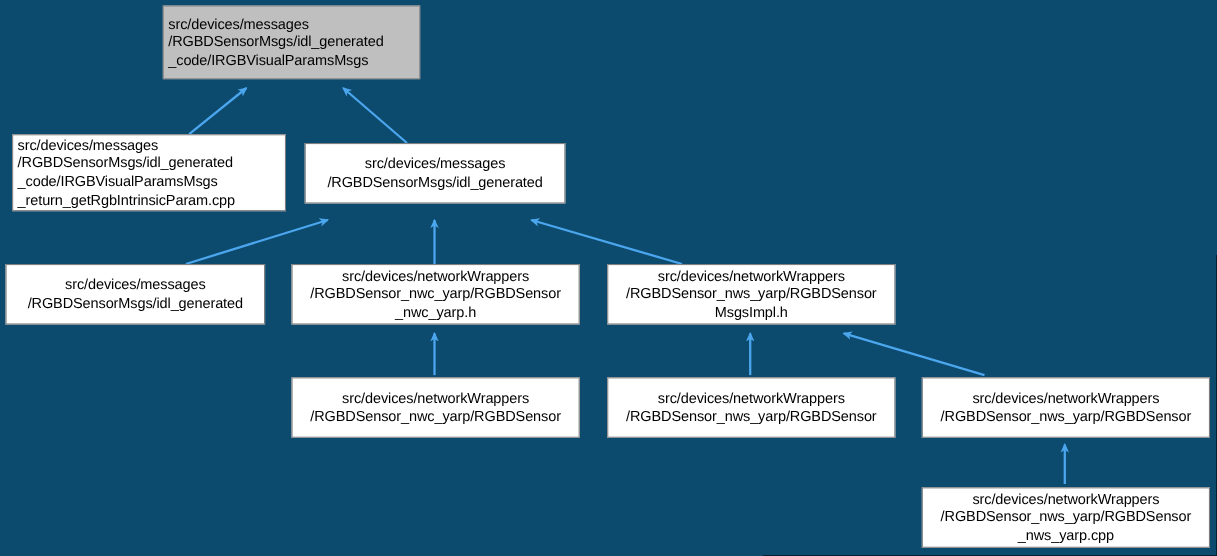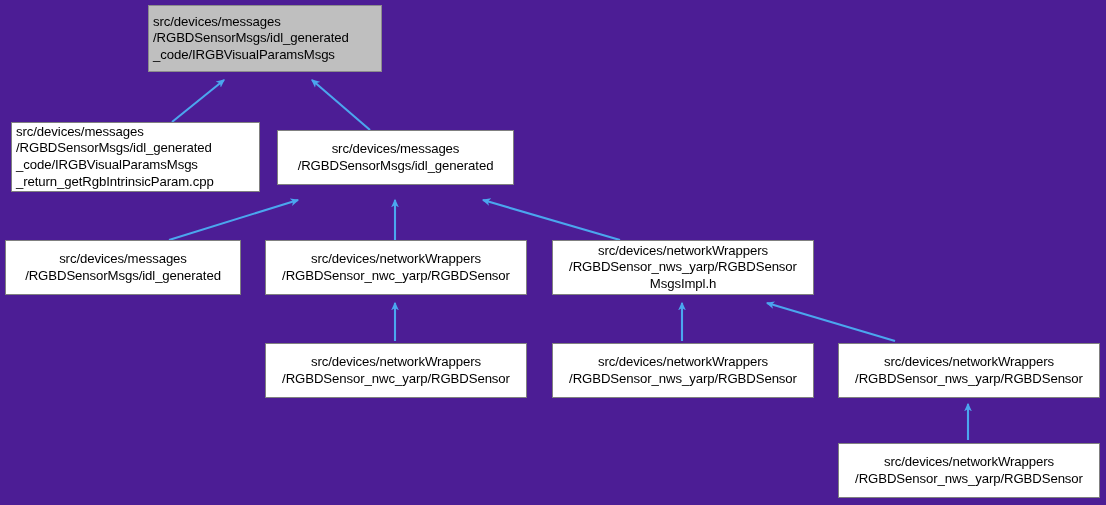--- a/index.html
+++ b/index.html
@@ -4,21 +4,21 @@
 <style>
   html, body {
     margin: 0;
     padding: 0;
     background: #000000;
   }
   #graph {
     position: relative;
     width: 1106px;
     height: 505px;
-    background: #4c1d95;
+    background: #0c4a6e;
     overflow: hidden;
     font-family: "Liberation Sans", sans-serif;
   }
   svg.edges {
     position: absolute;
     left: 0;
     top: 0;
     width: 1106px;
     height: 505px;
     pointer-events: none;
@@ -118,20 +118,21 @@
   </div>
 
   <div class="node" style="left:5px; top:240px; width:236px; height:55px;">
     <span class="line">src/devices/messages</span>
     <span class="line">/RGBDSensorMsgs/idl_generated</span>
   </div>
 
   <div class="node" style="left:265px; top:240px; width:262px; height:55px;">
     <span class="line">src/devices/networkWrappers</span>
     <span class="line">/RGBDSensor_nwc_yarp/RGBDSensor</span>
+    <span class="line">_nwc_yarp.h</span>
   </div>
 
   <div class="node" style="left:552px; top:240px; width:262px; height:55px;">
     <span class="line">src/devices/networkWrappers</span>
     <span class="line">/RGBDSensor_nws_yarp/RGBDSensor</span>
     <span class="line">MsgsImpl.h</span>
   </div>
 
   <div class="node" style="left:265px; top:343px; width:262px; height:55px;">
     <span class="line">src/devices/networkWrappers</span>
@@ -144,15 +145,16 @@
   </div>
 
   <div class="node" style="left:838px; top:343px; width:262px; height:55px;">
     <span class="line">src/devices/networkWrappers</span>
     <span class="line">/RGBDSensor_nws_yarp/RGBDSensor</span>
   </div>
 
   <div class="node" style="left:838px; top:443px; width:262px; height:55px;">
     <span class="line">src/devices/networkWrappers</span>
     <span class="line">/RGBDSensor_nws_yarp/RGBDSensor</span>
+    <span class="line">_nws_yarp.cpp</span>
   </div>
 
 </div>
 
 </body></html>

